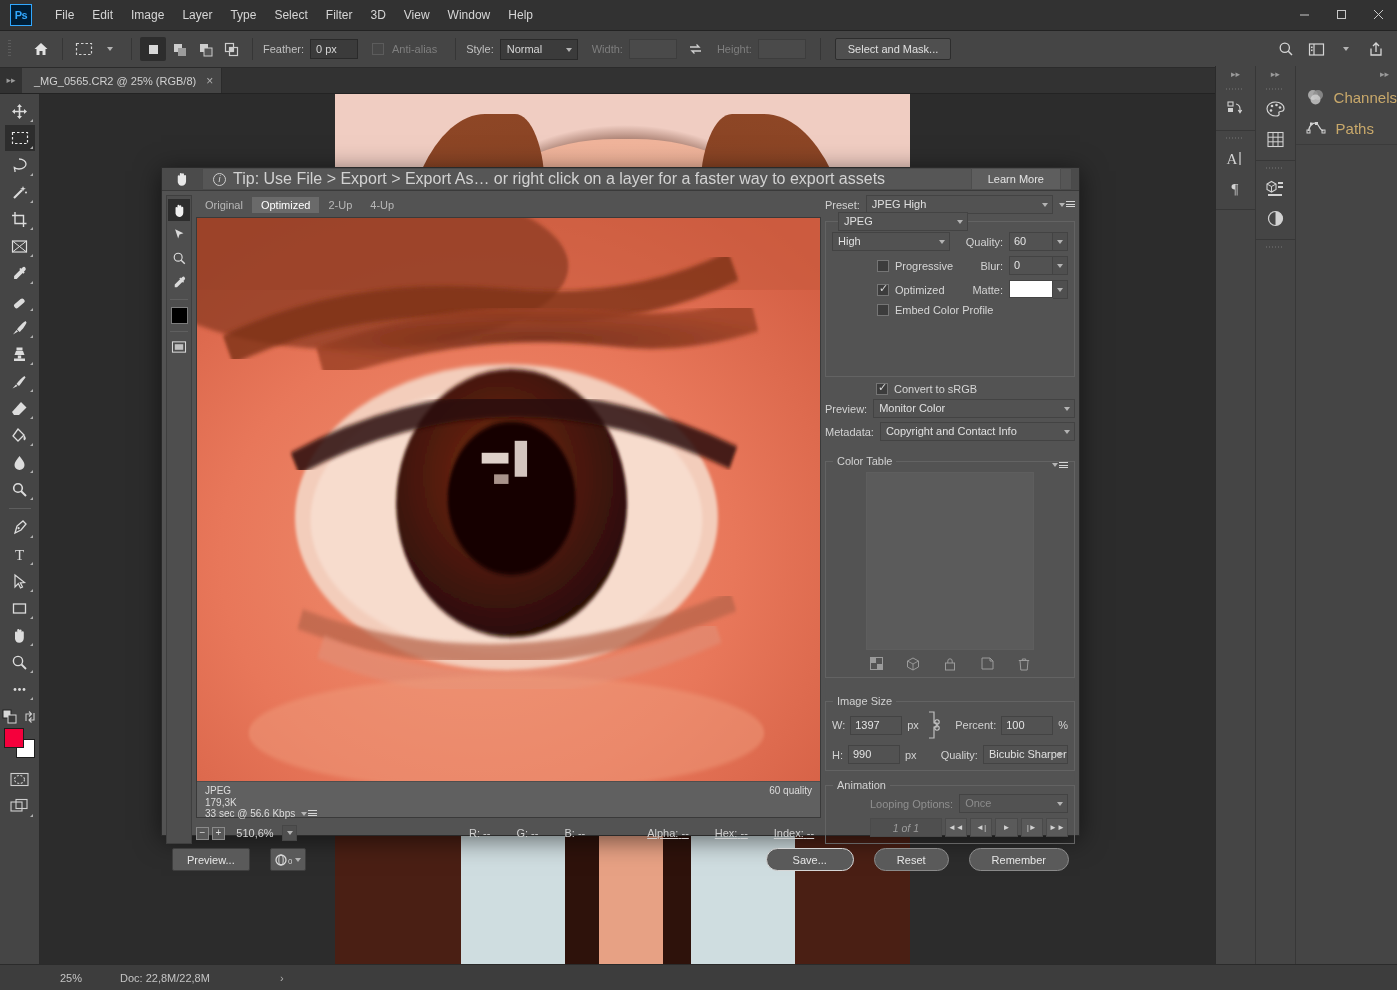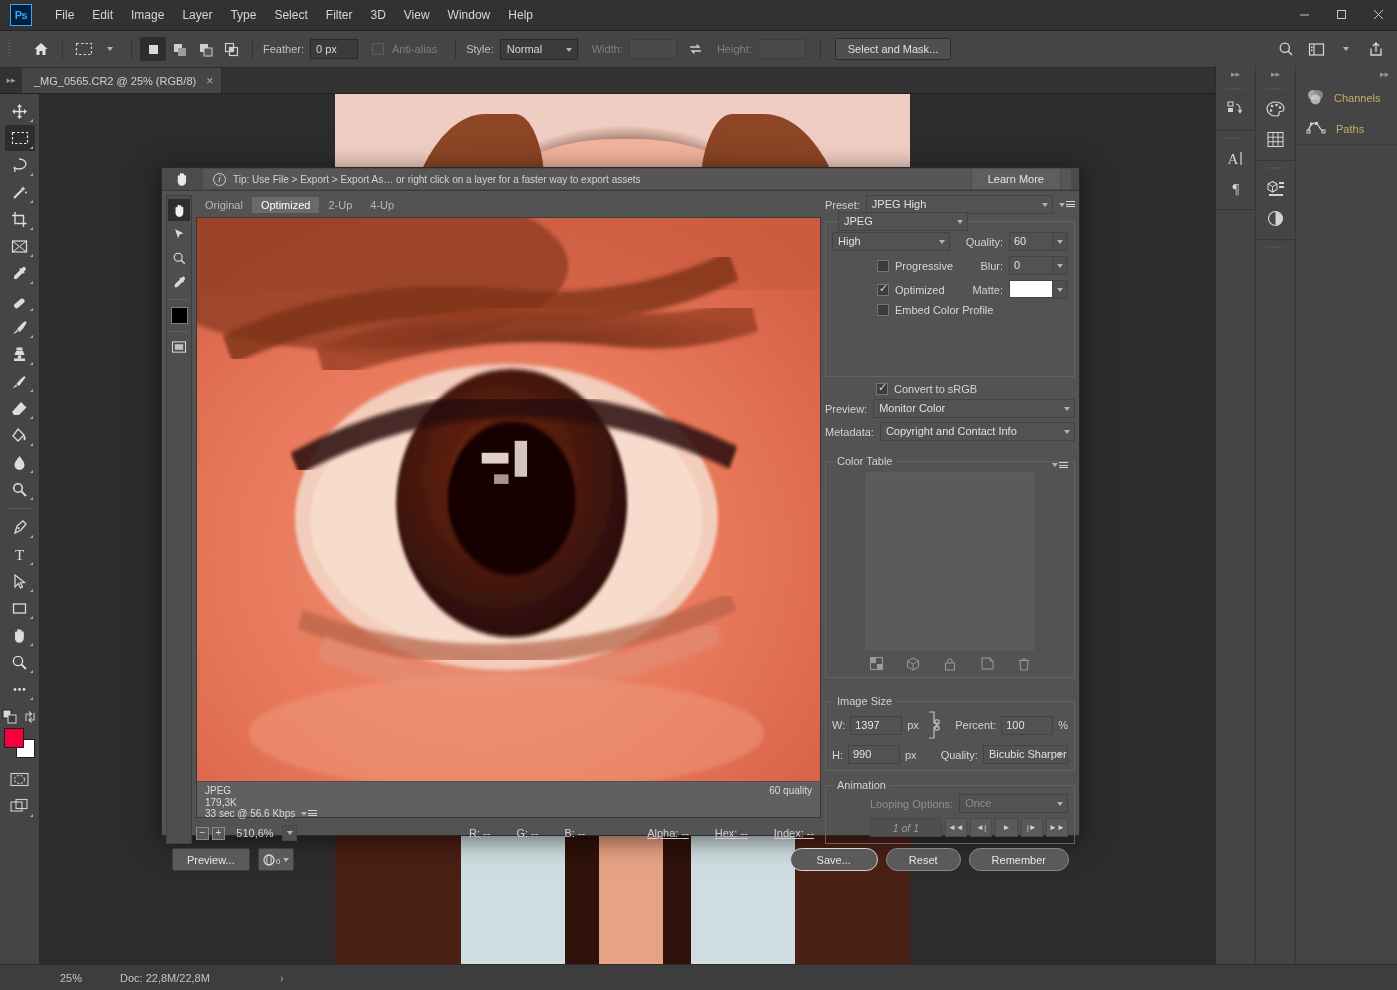--- a/index.html
+++ b/index.html
@@ -176,21 +176,21 @@
   .dock-grip { width: 18px; height: 8px; margin: 3px auto 2px;
     background-image: repeating-linear-gradient(to right, #6e6e6e 0 1px, transparent 1px 3px);
     background-size: 3px 2px; background-repeat: repeat-x;
     background-position: 0 3px; opacity: .6; }
   .dock-icon { width: 30px; height: 28px; display: flex; align-items: center;
     justify-content: center; color: #d0d0d0; margin-bottom: 2px; }
   .dock-panel { flex: 1; background: #454545; }
   .dock-panel-head { height: 16px; }
   .panel-tab {
     display: flex; align-items: center; gap: 9px; padding: 6px 0 6px 10px;
-    color: #c9a96b; font-size: 11px;
+    color: #c9a96b; font-size: 15px;
   }
   .panel-tab .ti { color: #c8c8c8; display: flex; }
   .panel-body { border-top: 1px solid #3b3b3b; height: calc(100% - 70px); }
 
   
   .statusbar {
     position: absolute; left: 0; right: 0; bottom: 0; height: 26px;
     background: #3d3d3d; border-top: 1px solid #2b2b2b;
     display: flex; align-items: center; font-size: 11px; color: #c4c4c4;
   }
@@ -218,21 +218,21 @@
   .tip-chip {
     background: #565656; border: 1px solid #4a4a4a; height: 22px;
     display: flex; align-items: center; gap: 7px; padding: 0 10px; flex: 1;
     max-width: 870px;
   }
   .info-circle {
     width: 13px; height: 13px; border: 1px solid #cfcfcf; border-radius: 50%;
     color: #dcdcdc; font-size: 9px; display: flex; align-items: center;
     justify-content: center; font-style: italic; flex-shrink: 0;
   }
-  .tip-text { font-size: 10px; color: #d2d2d2; flex: 1; }
+  .tip-text { font-size: 16px; color: #d2d2d2; flex: 1; }
   .learn-btn {
     background: #5e5e5e; border: 1px solid #4d4d4d; height: 22px;
     padding: 0 16px; font-size: 11px; color: #e4e4e4;
     display: flex; align-items: center;
   }
   .sfw-body { flex: 1; display: flex; padding: 4px; gap: 4px; }
   .sfw-tools {
     width: 26px; background: #4e4e4e; border: 1px solid #3f3f3f;
     display: flex; flex-direction: column; align-items: center; padding-top: 3px;
   }
@@ -339,21 +339,21 @@
     font-size: 10.5px; color: #9d9d9d; display: flex; align-items: center;
     justify-content: center;
   }
   .pbtn {
     width: 27px; height: 19px; border: 1px solid #4a4a4a; background: #5a5a5a;
     display: flex; align-items: center; justify-content: center;
     color: #d2d2d2; font-size: 8px; margin-left: 3px;
   }
 
   .sfw-footer {
-    height: 44px; display: flex; align-items: center; padding: 0 10px 6px 10px; gap: 8px;
+    height: 44px; display: flex; align-items: center; padding: 0 10px 6px 10px; gap: 20px;
   }
   .foot-btn {
     background: #5a5a5a; border: 1px solid #3e3e3e; height: 23px;
     padding: 0 14px; font-size: 11px; color: #e6e6e6;
     display: flex; align-items: center; border-radius: 2px;
   }
   .foot-btn.primary { border: 1px solid #d6d6d6; border-radius: 12px; padding: 0 26px; }
   .foot-btn.round { border-radius: 12px; padding: 0 22px; border-color: #8a8a8a; }
   .spacer { flex: 1; }
   .browser-btn {

